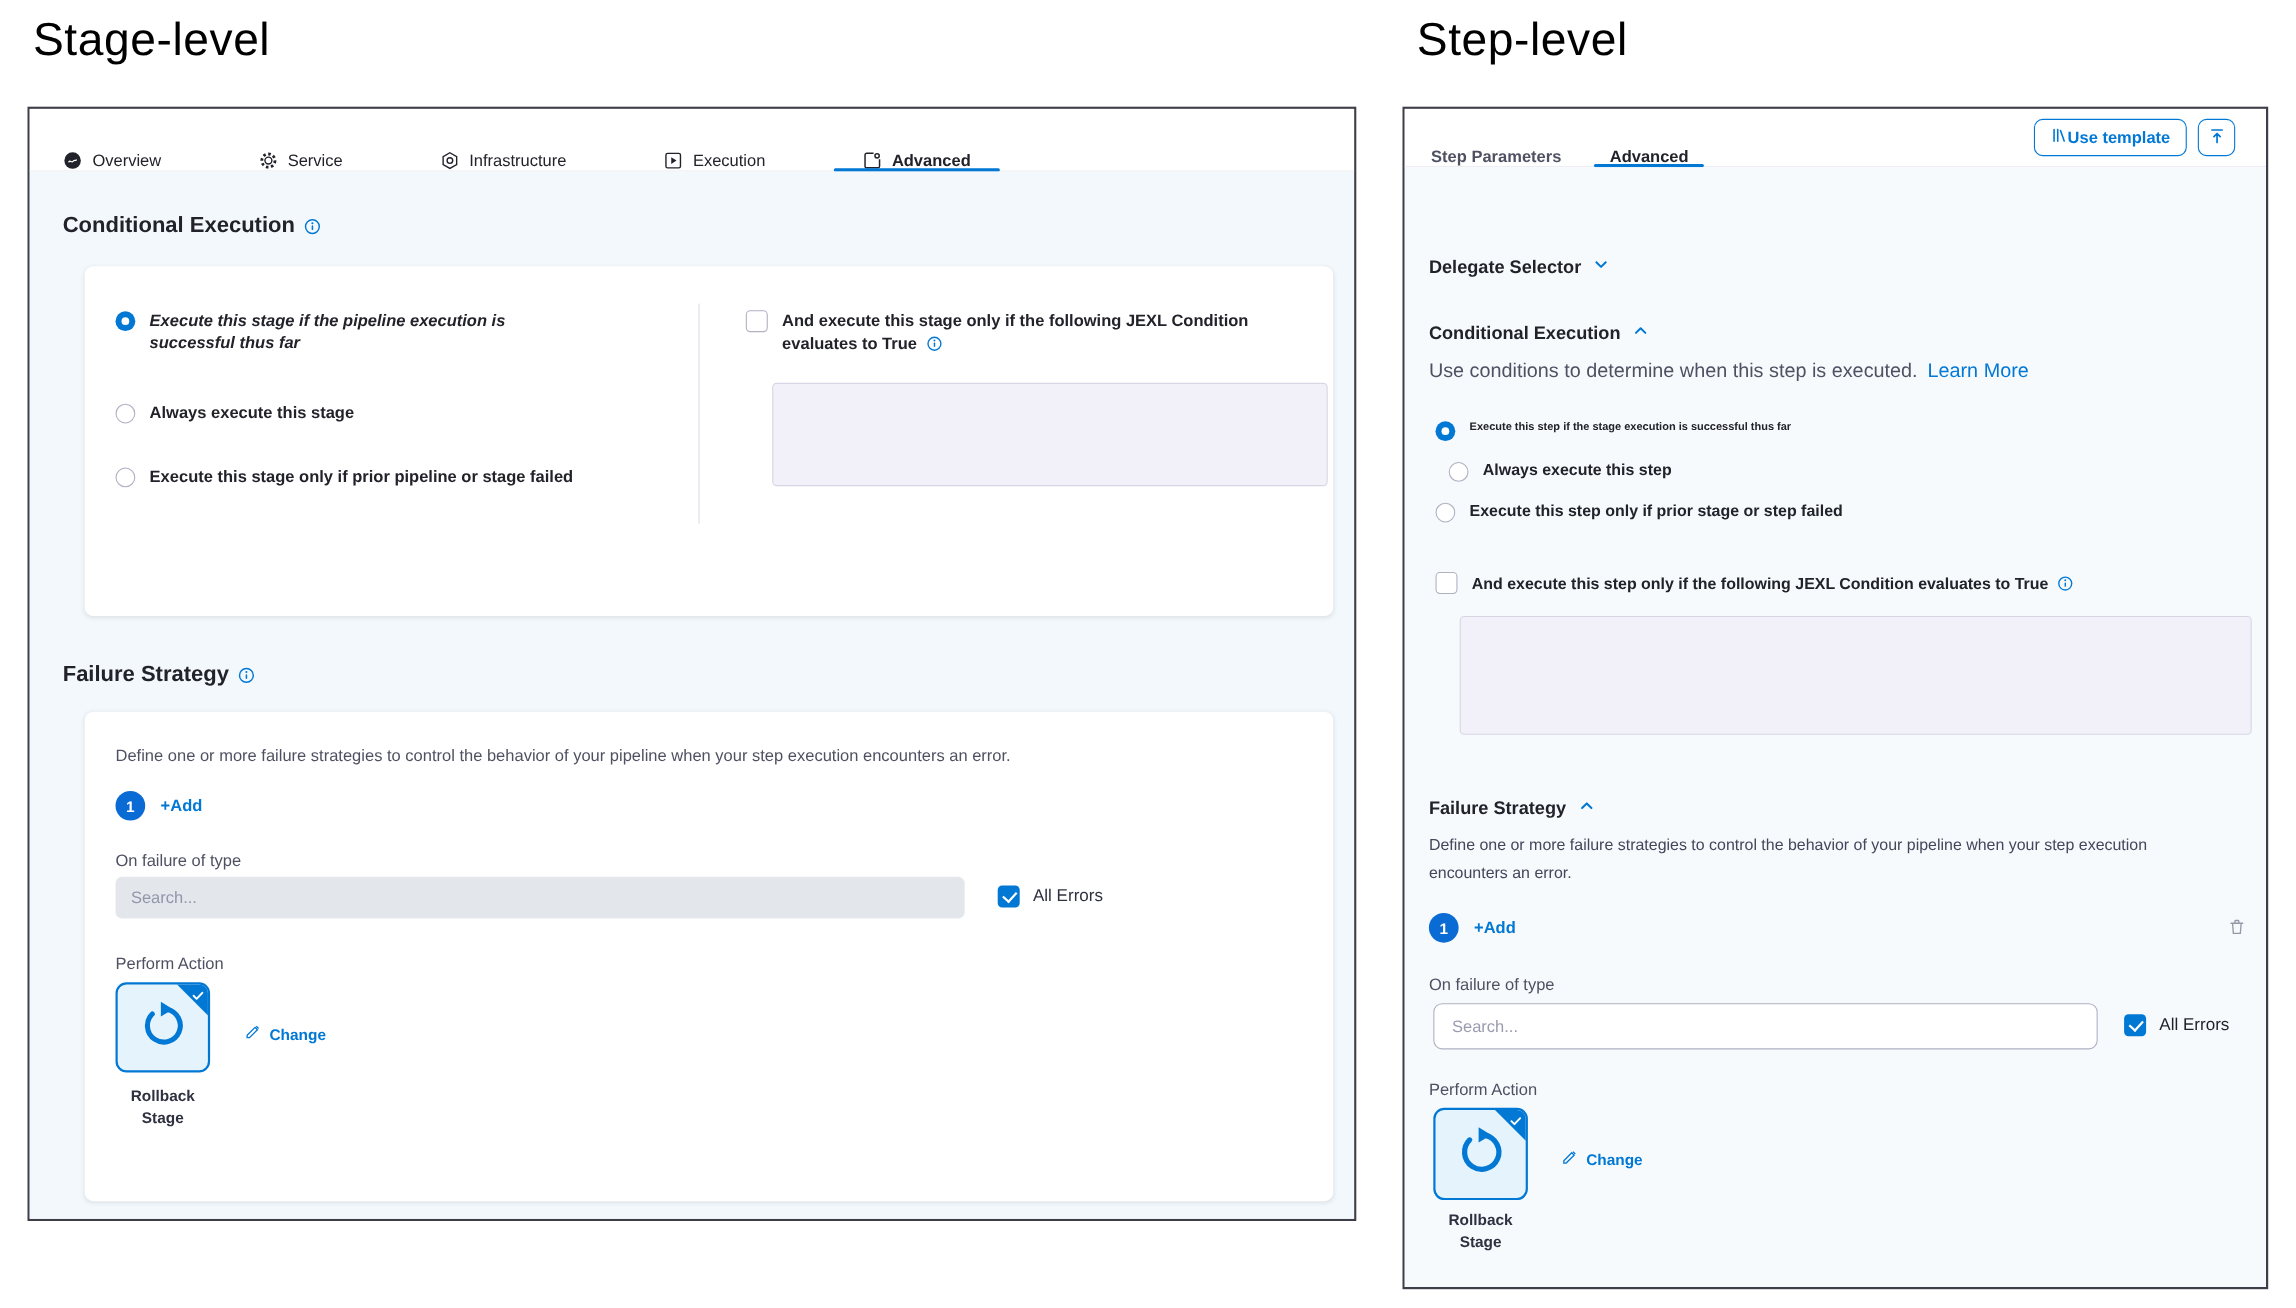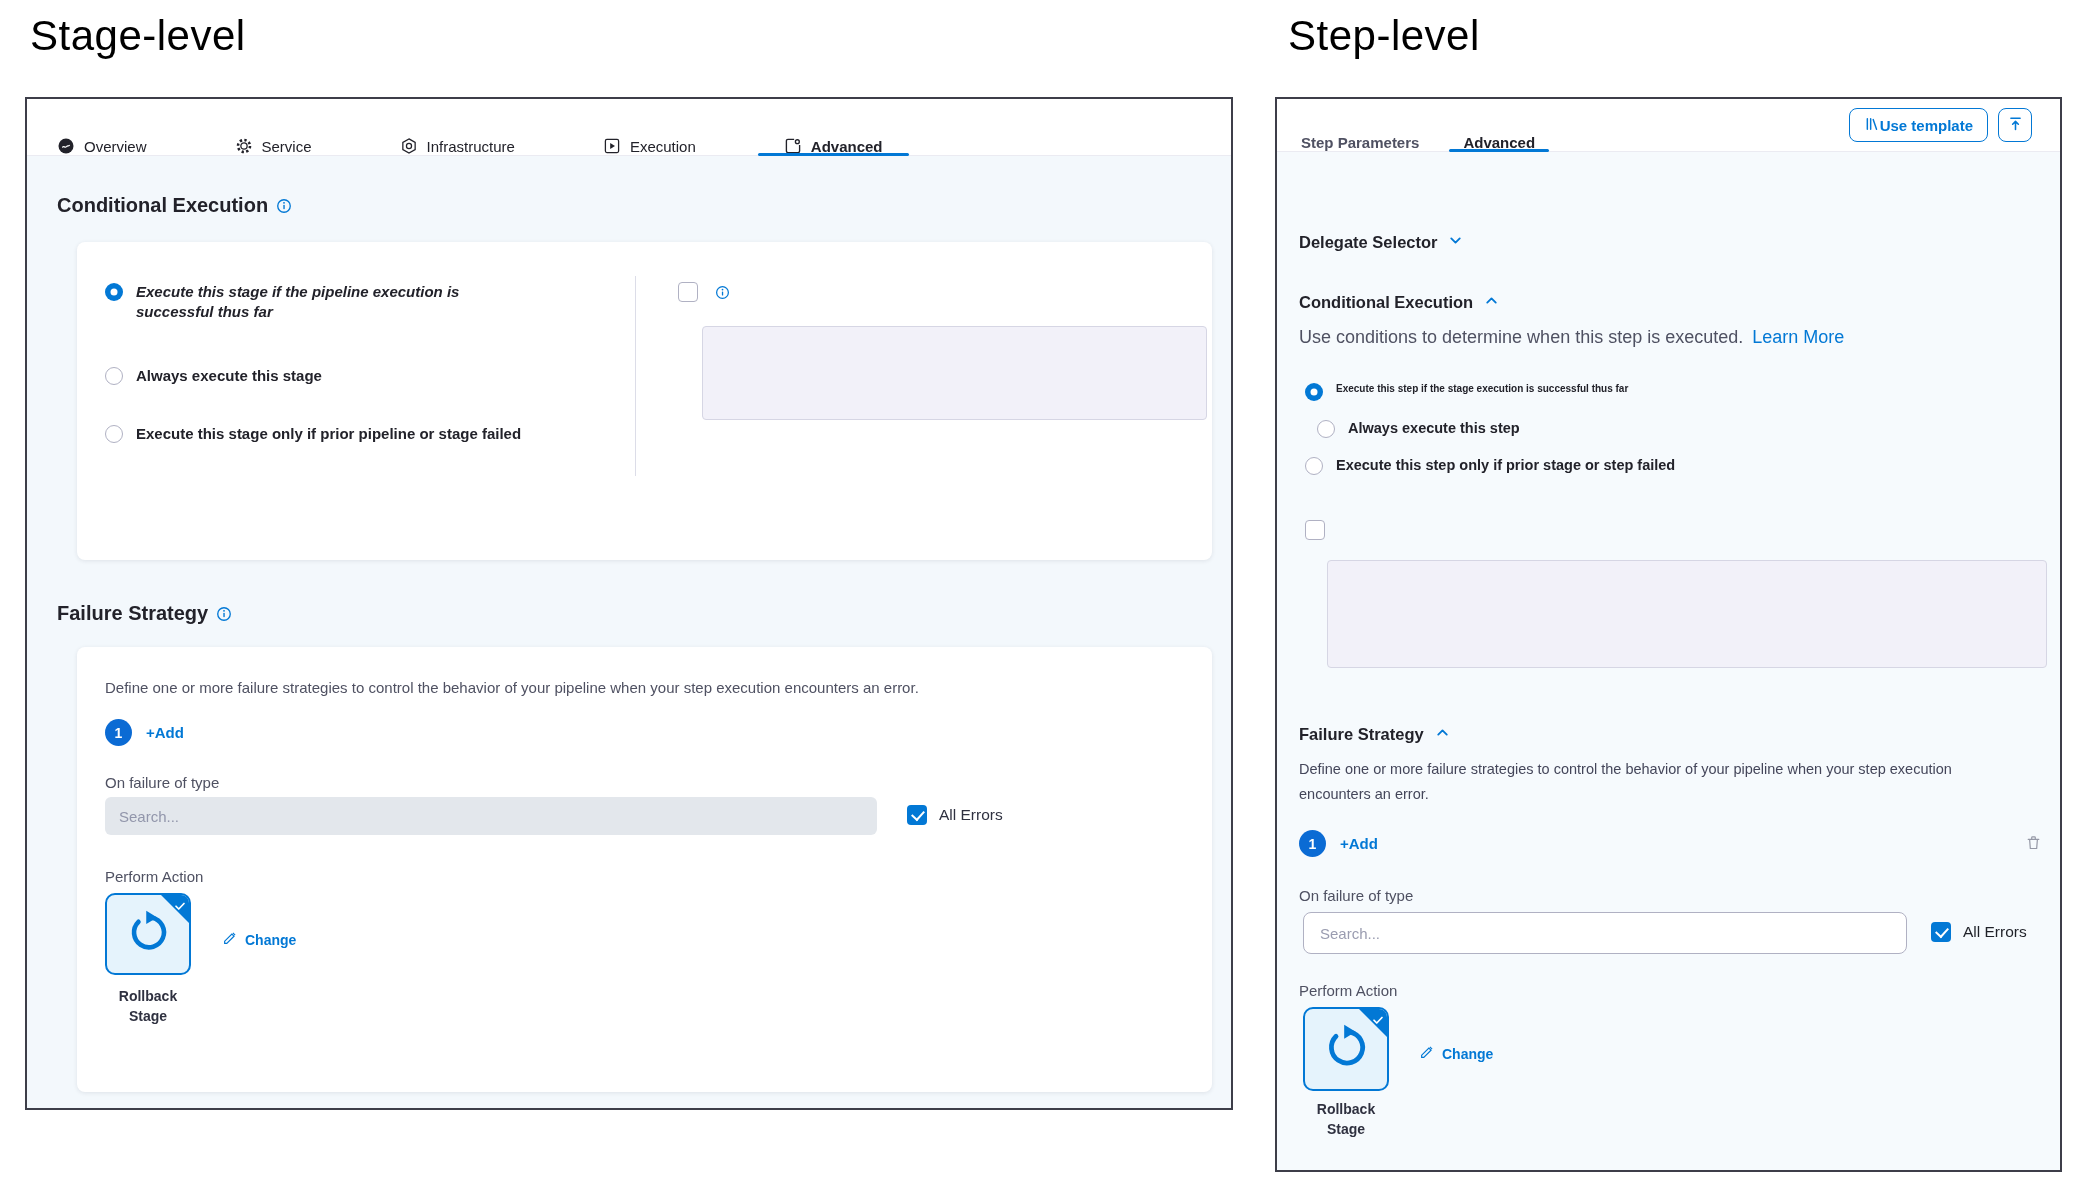--- a/index.html
+++ b/index.html
@@ -291,20 +291,21 @@
           <span class="radio"></span>
           <span class="radio-label">Execute this stage only if prior pipeline or stage failed</span>
         </div>
 
         <div class="vdivider" style="left:558px; top:34px; height:200px;"></div>
 
         <div class="abs" style="left:601px; top:40px; width:530px;">
           <div class="check-row">
             <span class="checkbox"></span>
             <span class="radio-label" style="max-width:470px;">
+              <span>And execute this stage only if the following JEXL Condition evaluates to True</span>
               <span class="info-icon" style="position:relative; top:3px; margin-left:4px;">
                 <svg width="15" height="15" viewBox="0 0 24 24">
                     <circle cx="12" cy="12" r="9.4" fill="none" stroke="#0278d5" stroke-width="2"></circle>
                     <rect x="11" y="10.3" width="2.1" height="6.5" rx="1" fill="#0278d5"></rect>
                     <circle cx="12" cy="7.3" r="1.4" fill="#0278d5"></circle>
                   </svg>
               </span>
             </span>
           </div>
           <textarea class="jexl-textarea" style="margin-left: 24px; margin-top: 24px; width: 505px; height: 94px;"></textarea>
@@ -434,20 +435,30 @@
       <span class="radio"></span>
       <span class="radio-label" style="font-size:14.5px;">Always execute this step</span>
     </div>
     <div class="radio-row abs" style="left:28px; top:304px;">
       <span class="radio"></span>
       <span class="radio-label" style="font-size:14.5px;">Execute this step only if prior stage or step failed</span>
     </div>
 
     <div class="check-row abs" style="left:28px; top:368px; width:740px;">
       <span class="checkbox"></span>
+      <span class="radio-label" style="font-size:14.5px;">
+        <span>And execute this step only if the following JEXL Condition evaluates to True</span>
+        <span class="info-icon" style="position:relative; top:3px; margin-left:4px;">
+          <svg width="15" height="15" viewBox="0 0 24 24">
+              <circle cx="12" cy="12" r="9.4" fill="none" stroke="#0278d5" stroke-width="2"></circle>
+              <rect x="11" y="10.3" width="2.1" height="6.5" rx="1" fill="#0278d5"></rect>
+              <circle cx="12" cy="7.3" r="1.4" fill="#0278d5"></circle>
+            </svg>
+        </span>
+      </span>
     </div>
 
     <textarea class="jexl-textarea abs" style="left: 50px; top: 408px; width: 720px; height: 108px;"></textarea>
 
     <div class="step-heading abs" style="left:22px; top:572px;">
       <span>Failure Strategy</span>
       <span>
         <svg width="17" height="17" viewBox="0 0 24 24">
             <path d="M6 15l6-6 6 6" fill="none" stroke="#0278d5" stroke-width="2.6" stroke-linecap="round" stroke-linejoin="round"></path>
           </svg>

